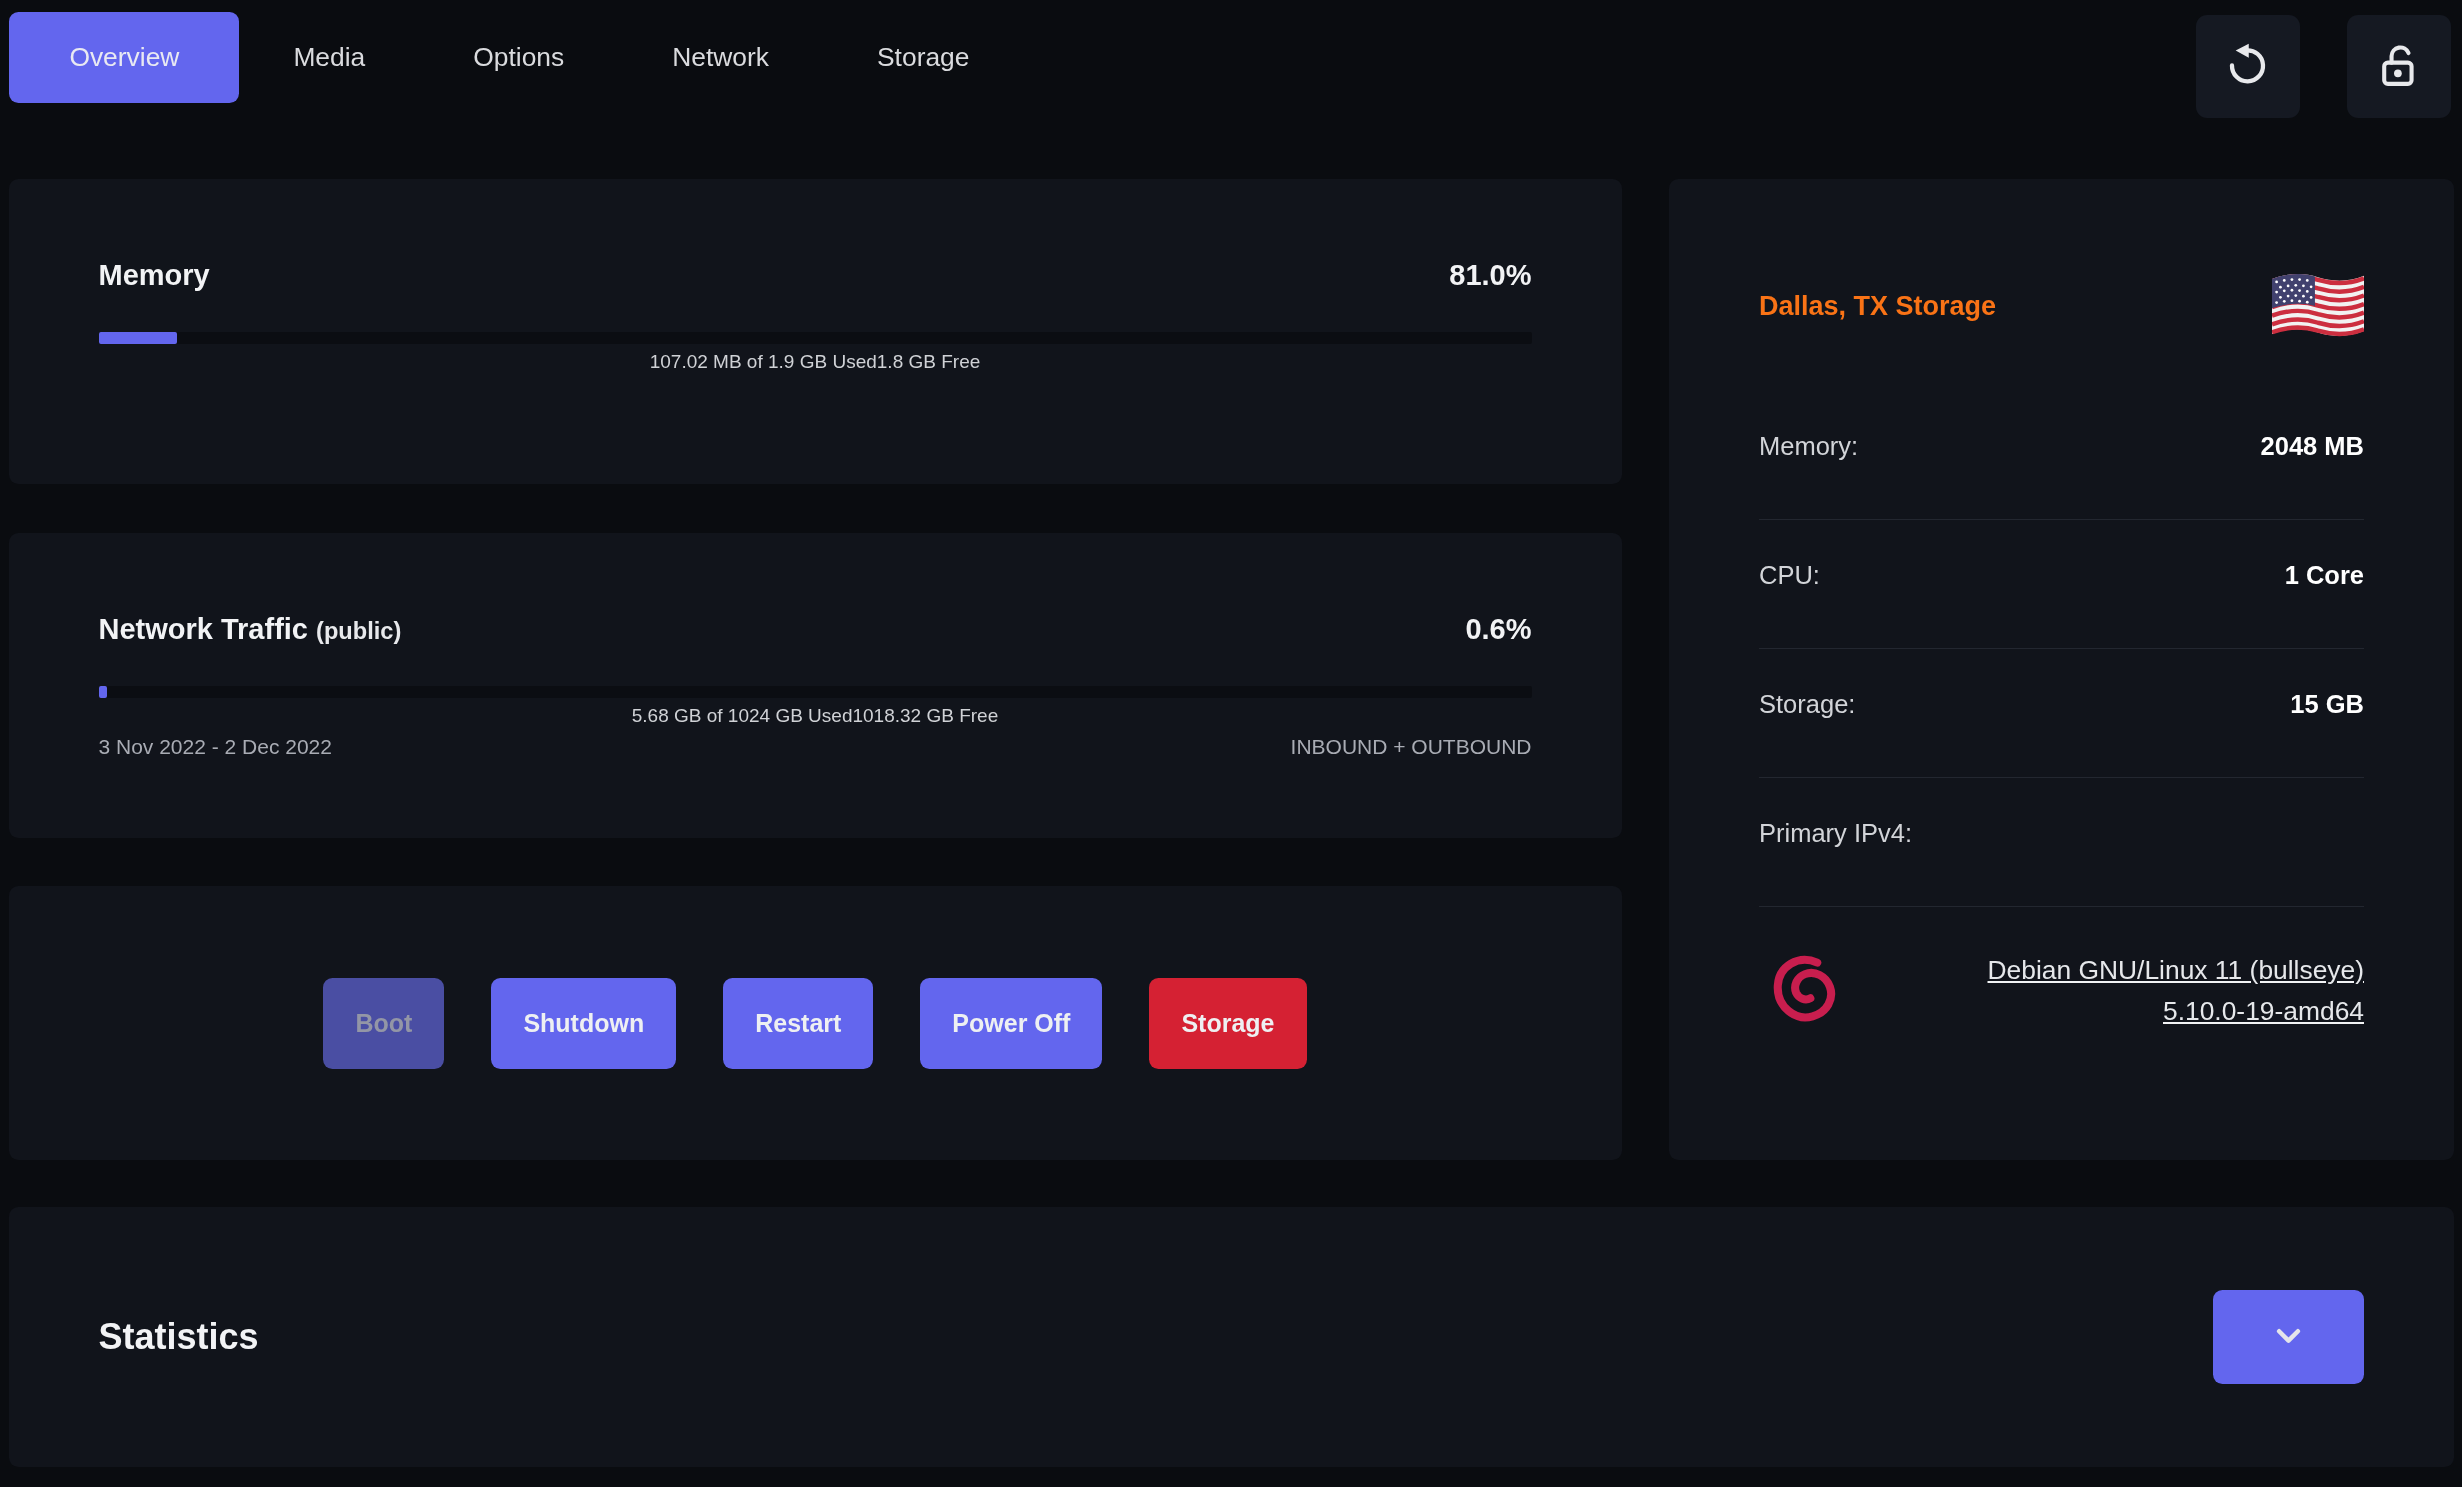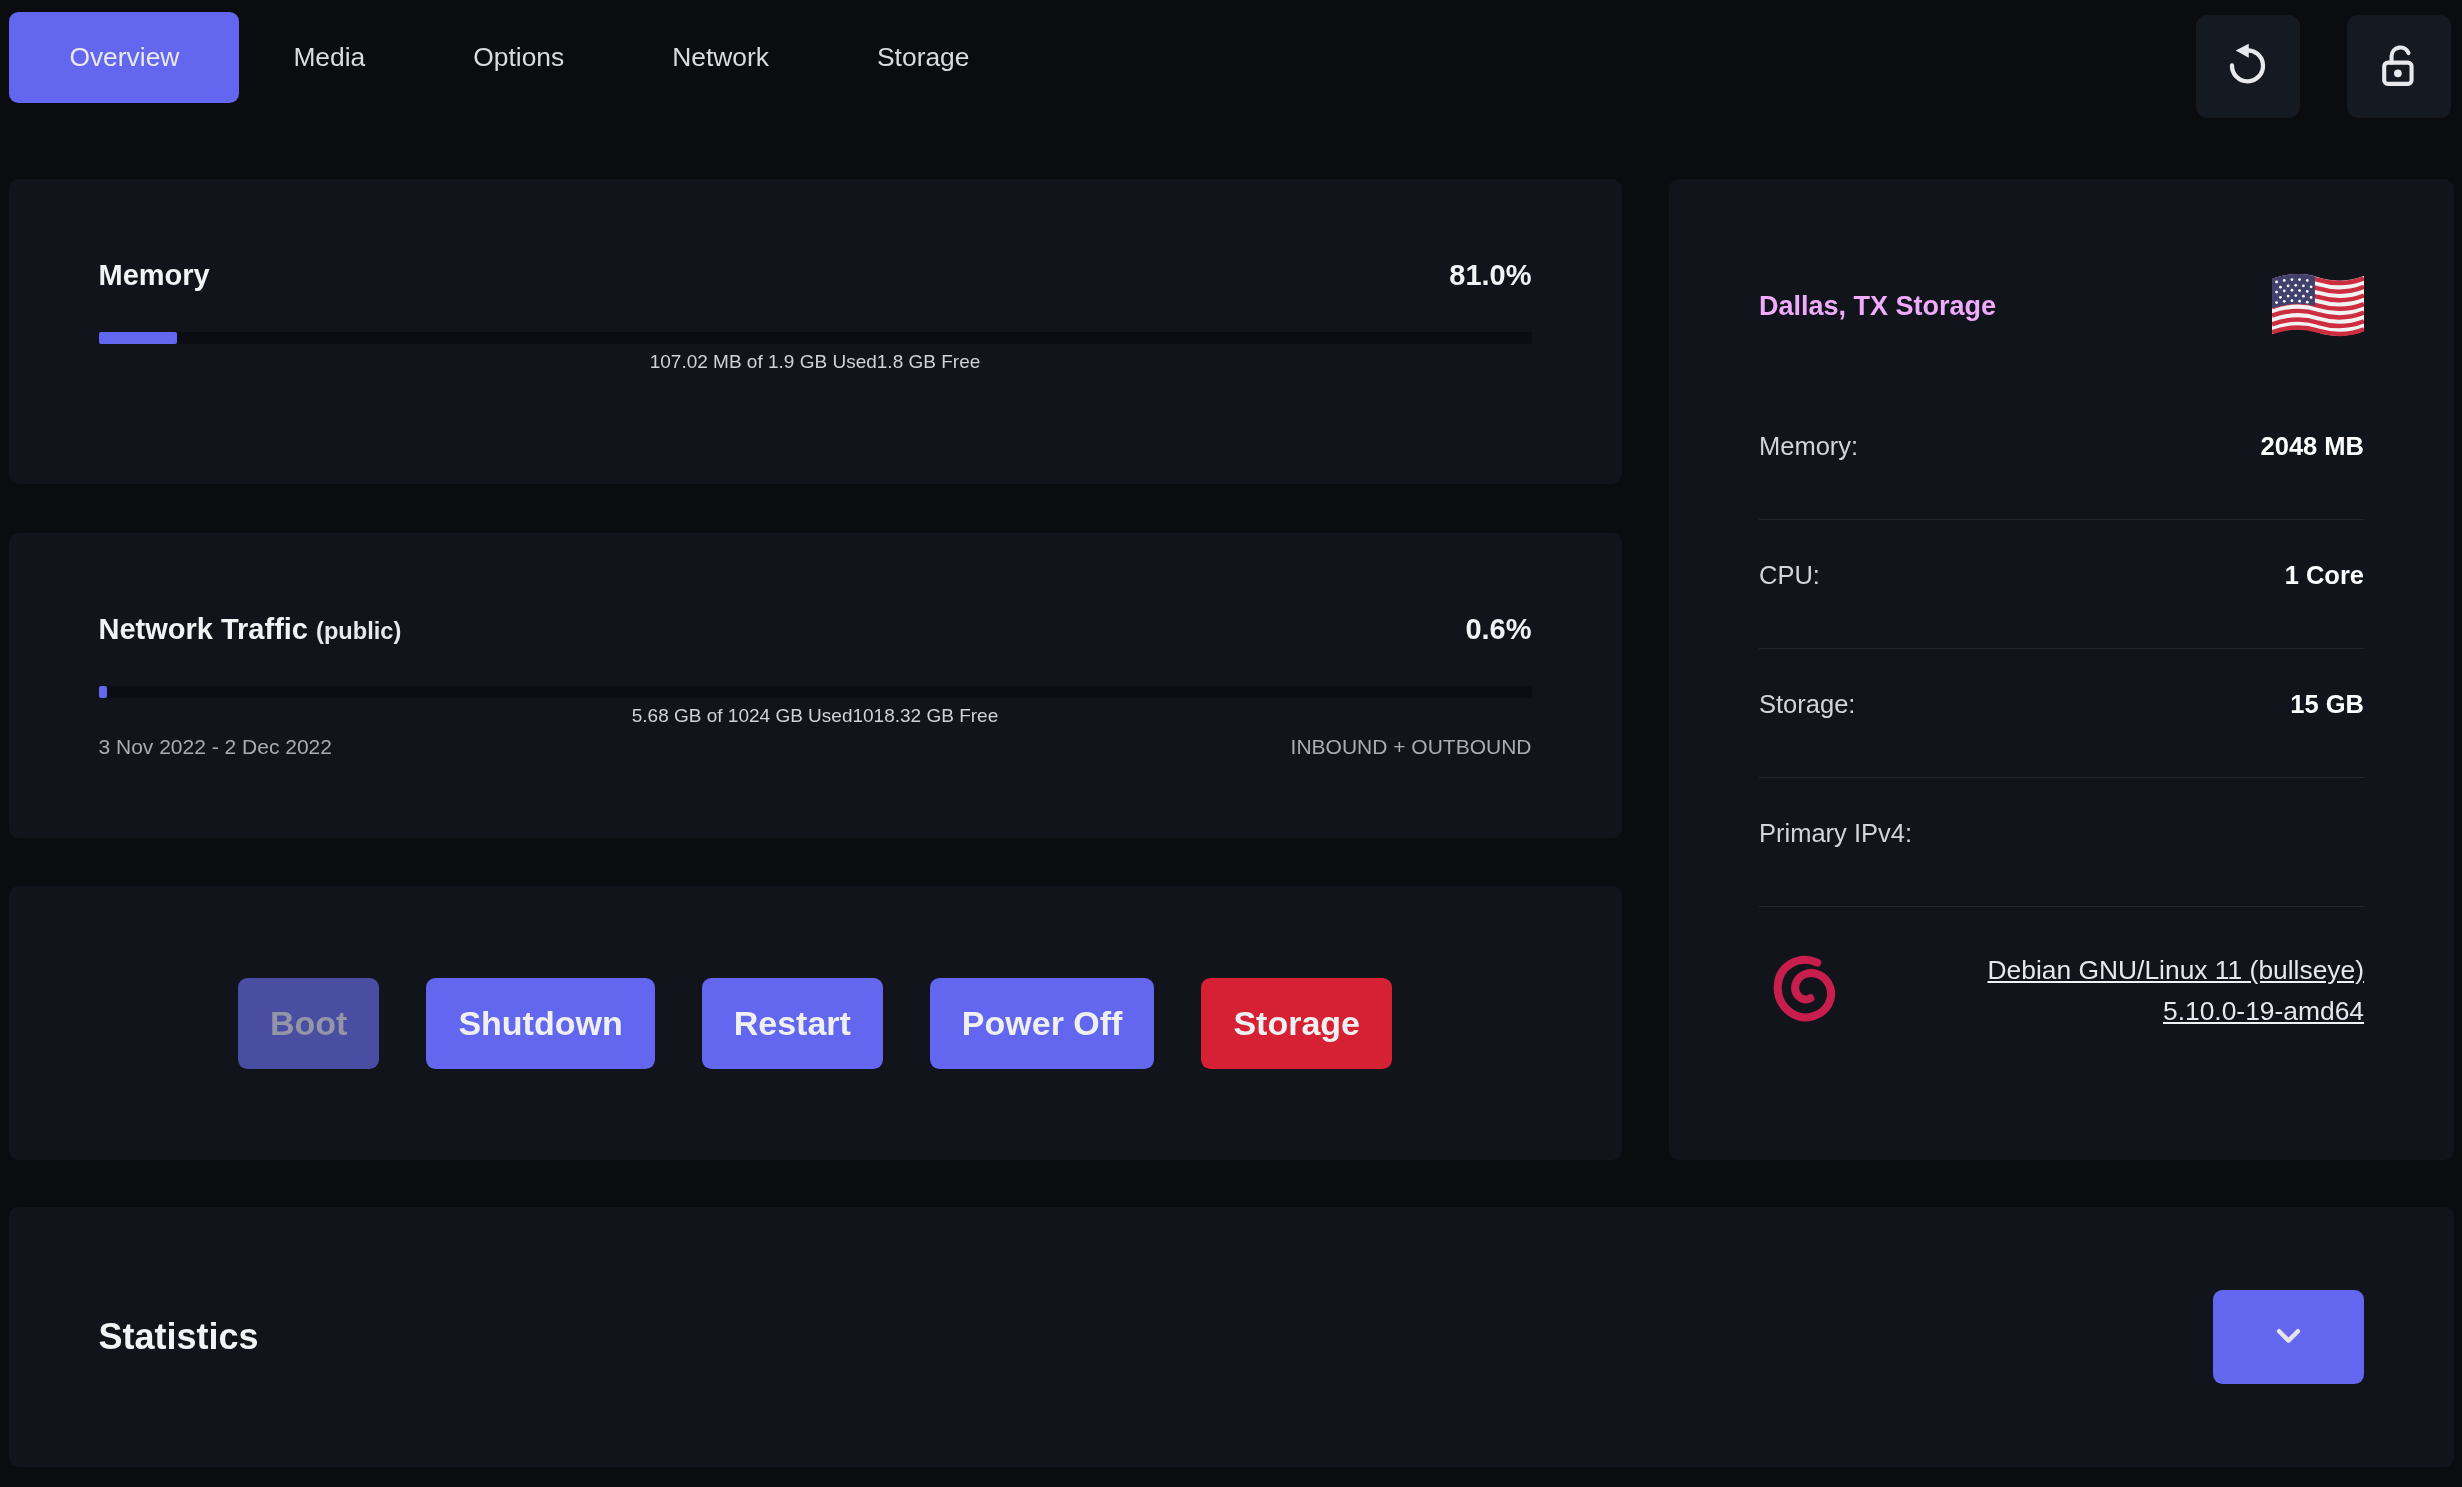--- a/index.html
+++ b/index.html
@@ -46,30 +46,30 @@
   .progress-fill  { position:absolute; left:0; top:0; height:12.3px; background:#6366ee; border-radius:1.9px; min-width:5.7px; }
 
   .usage-row { margin-top:7px; display:flex; justify-content:center;
                font-size:19px; color:#d0d2d6; }
   .subusage-row { margin-top:7.5px; display:flex; justify-content:space-between;
                   font-size:21px; color:#a9acb4; }
 
   
   .btn {
     height:91px; padding:0 32px; border:none; border-radius:9.4px;
-    font-family:"Liberation Sans", sans-serif; font-size:34px; font-weight:bold;
+    font-family:"Liberation Sans", sans-serif; font-size:25px; font-weight:bold;
     color:#eef0f2; cursor:pointer; display:flex; align-items:center; justify-content:center;
   }
   .btn-primary  { background:#6366ee; }
   .btn-danger   { background:#d52133; }
   .btn-disabled { background:#4a4ea3; color:#9396a6; cursor:default; }
 
   
   .sb-title-row { display:flex; align-items:center; justify-content:space-between; height:94px; margin-bottom:38px; }
-  .sb-title { font-size:27px; font-weight:bold; color:#f0abfc; }
+  .sb-title { font-size:27px; font-weight:bold; color:#f97316; }
   .flag svg { width:92px; height:75px; display:block; }
   .sb-row { display:flex; justify-content:space-between; align-items:flex-start;
             padding:41px 0 58px; border-bottom:1.9px solid #232730; }
   .sb-label { font-size:25.5px; color:#d2d4d8; }
   .sb-value { font-size:25.5px; font-weight:bold; color:#ffffff; }
   .os-block { display:flex; align-items:center; margin-top:36px;text-decoration:underline; }
   .os-logo svg { width:92px; height:96px; display:block; }
   .os-text { flex:1; text-align:right; font-size:26.4px; line-height:41px; color:#e6e8eb; }
 
   

